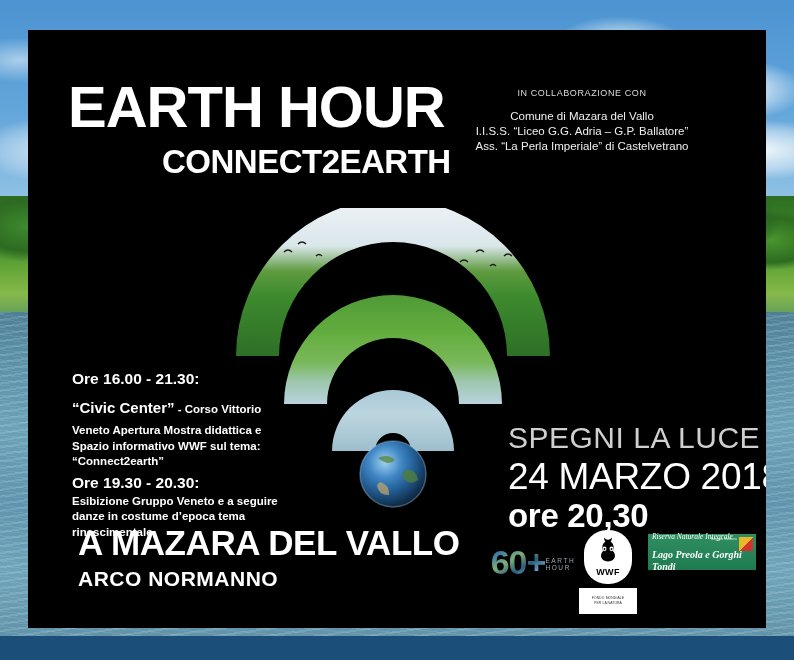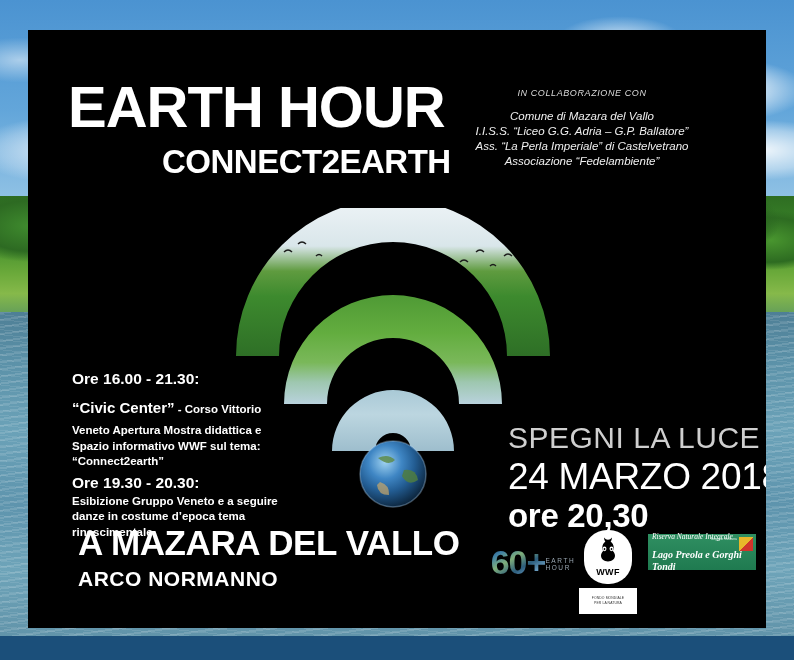--- a/index.html
+++ b/index.html
@@ -54,21 +54,20 @@
   }
   .headline .l2{
     font-size:33px;font-weight:bold;color:#fff;letter-spacing:-0.5px;
     line-height:1;margin-top:9px;margin-left:94px;white-space:nowrap;
     font-family:"Liberation Sans", sans-serif;
   }
   
   .collab{
     position:absolute;right:34px;top:58px;text-align:center;color:#e9e9e9;
     width:300px;
-    font-style:italic;
   }
   .collab .c-title{
     font-size:9px;letter-spacing:.6px;color:#dcdcdc;margin-bottom:11px;
   }
   .collab .c-line{
     font-size:11.5px;line-height:15px;color:#efefef;
   }
   
   .wifi{position:absolute;left:200px;top:178px;width:330px;height:300px;}
   .wifi svg{display:block;}
@@ -180,21 +179,20 @@
     <div class="headline">
       <div class="l1">EARTH HOUR</div>
       <div class="l2">CONNECT2EARTH</div>
     </div>
 
     <div class="collab">
       <div class="c-title">IN COLLABORAZIONE CON</div>
       <div class="c-line">Comune di Mazara del Vallo</div>
       <div class="c-line">I.I.S.S. “Liceo G.G. Adria – G.P. Ballatore”</div>
       <div class="c-line">Ass. “La Perla Imperiale” di Castelvetrano</div>
-      <div class="c-line">Associazione “Fedelambiente”</div>
     </div>
 
     <div class="wifi">
       <svg width="330" height="300" viewBox="0 0 330 300">
         <defs>
           <linearGradient id="arcTop" x1="0" y1="0" x2="0" y2="1">
             <stop offset="0%" stop-color="#eef4f7"></stop>
             <stop offset="30%" stop-color="#d9e6ea"></stop>
             <stop offset="46%" stop-color="#5f9b3f"></stop>
             <stop offset="62%" stop-color="#3d8a2e"></stop>

